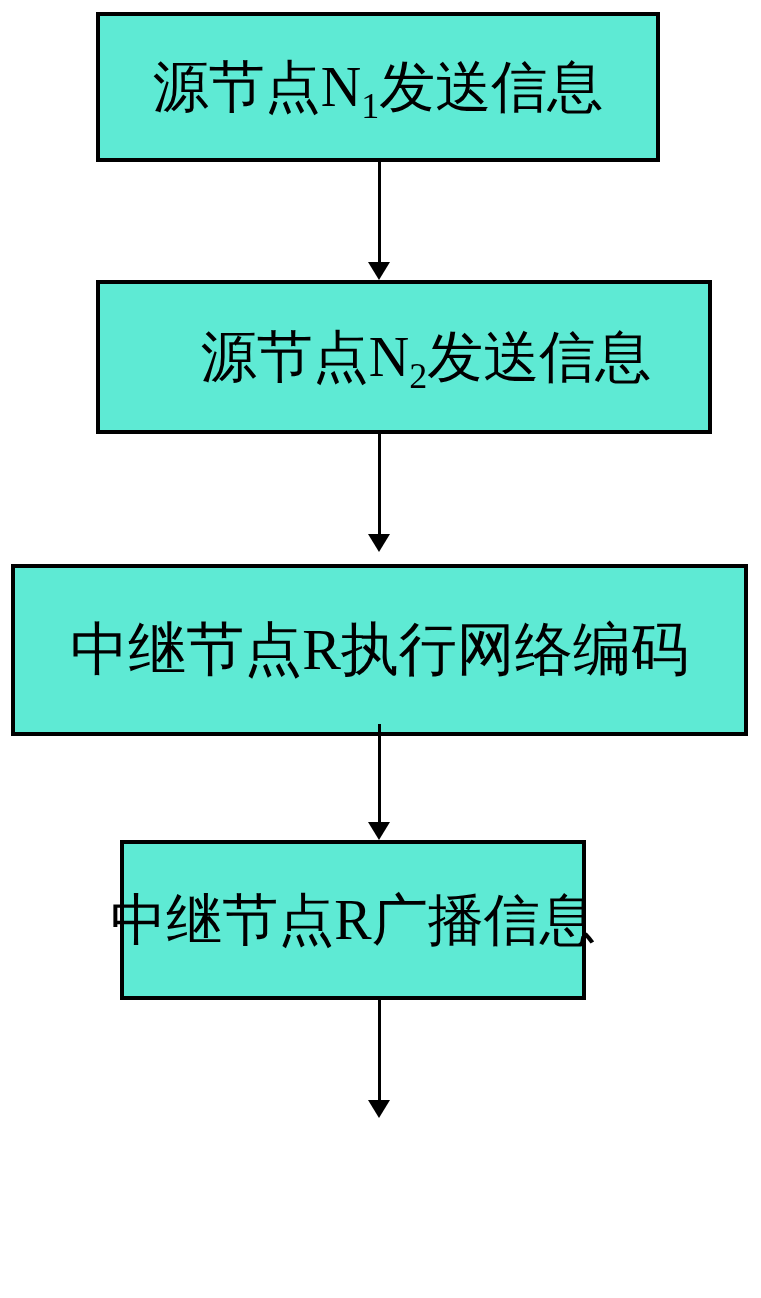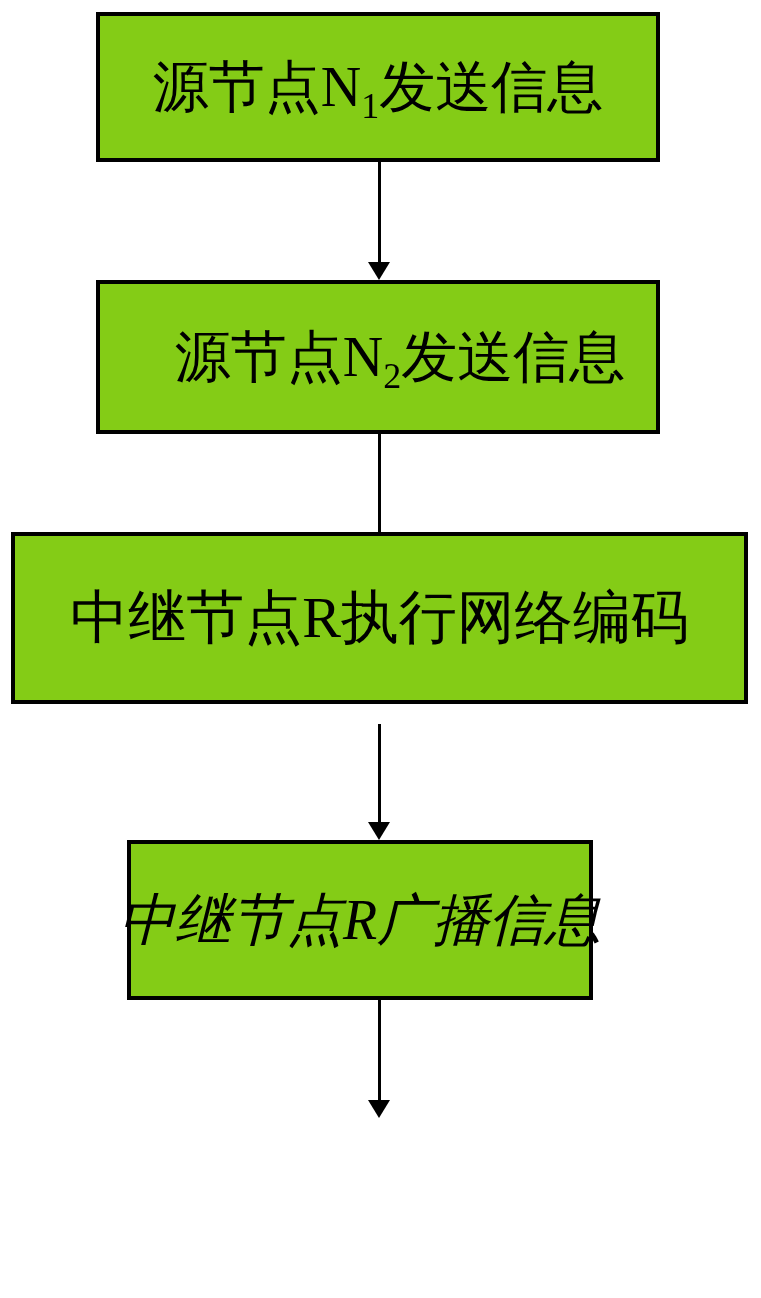--- a/index.html
+++ b/index.html
@@ -13,37 +13,37 @@
     height: 1298px;
     background: #ffffff;
     font-family: "Liberation Serif", "DejaVu Serif", serif;
     color: #000000;
     overflow: hidden;
   }
   .box {
     position: absolute;
     box-sizing: border-box;
     border: 4px solid #000000;
-    background: #84cc16;
+    background: #5eead4;
     display: flex;
     align-items: center;
     justify-content: center;
     font-size: 56px;
     line-height: 1;
     white-space: nowrap;
   }
   .box sub {
     font-size: 36px;
     line-height: 0;
     vertical-align: -12px;
   }
   .box1 { left: 96px;  top: 12px;   width: 564px; height: 150px; }
-  .box2 { left: 96px;  top: 280px;  width: 564px; height: 154px; padding-left: 44px; }
-  .box3 { left: 11px;  top: 532px;  width: 737px; height: 172px; font-size: 58px; }
-  .box4 { left: 127px; top: 840px;  width: 466px; height: 160px; font-style: italic; }
+  .box2 { left: 96px;  top: 280px;  width: 616px; height: 154px; padding-left: 44px; }
+  .box3 { left: 11px;  top: 564px;  width: 737px; height: 172px; font-size: 58px; }
+  .box4 { left: 120px; top: 840px;  width: 466px; height: 160px; }
   .box5 { left: 118px; top: 1118px; width: 521px; height: 164px; }
   .arrow {
     position: absolute;
     width: 22px;
     display: flex;
     flex-direction: column;
     align-items: center;
     left: 368px;
   }
   .arrow .stem {

